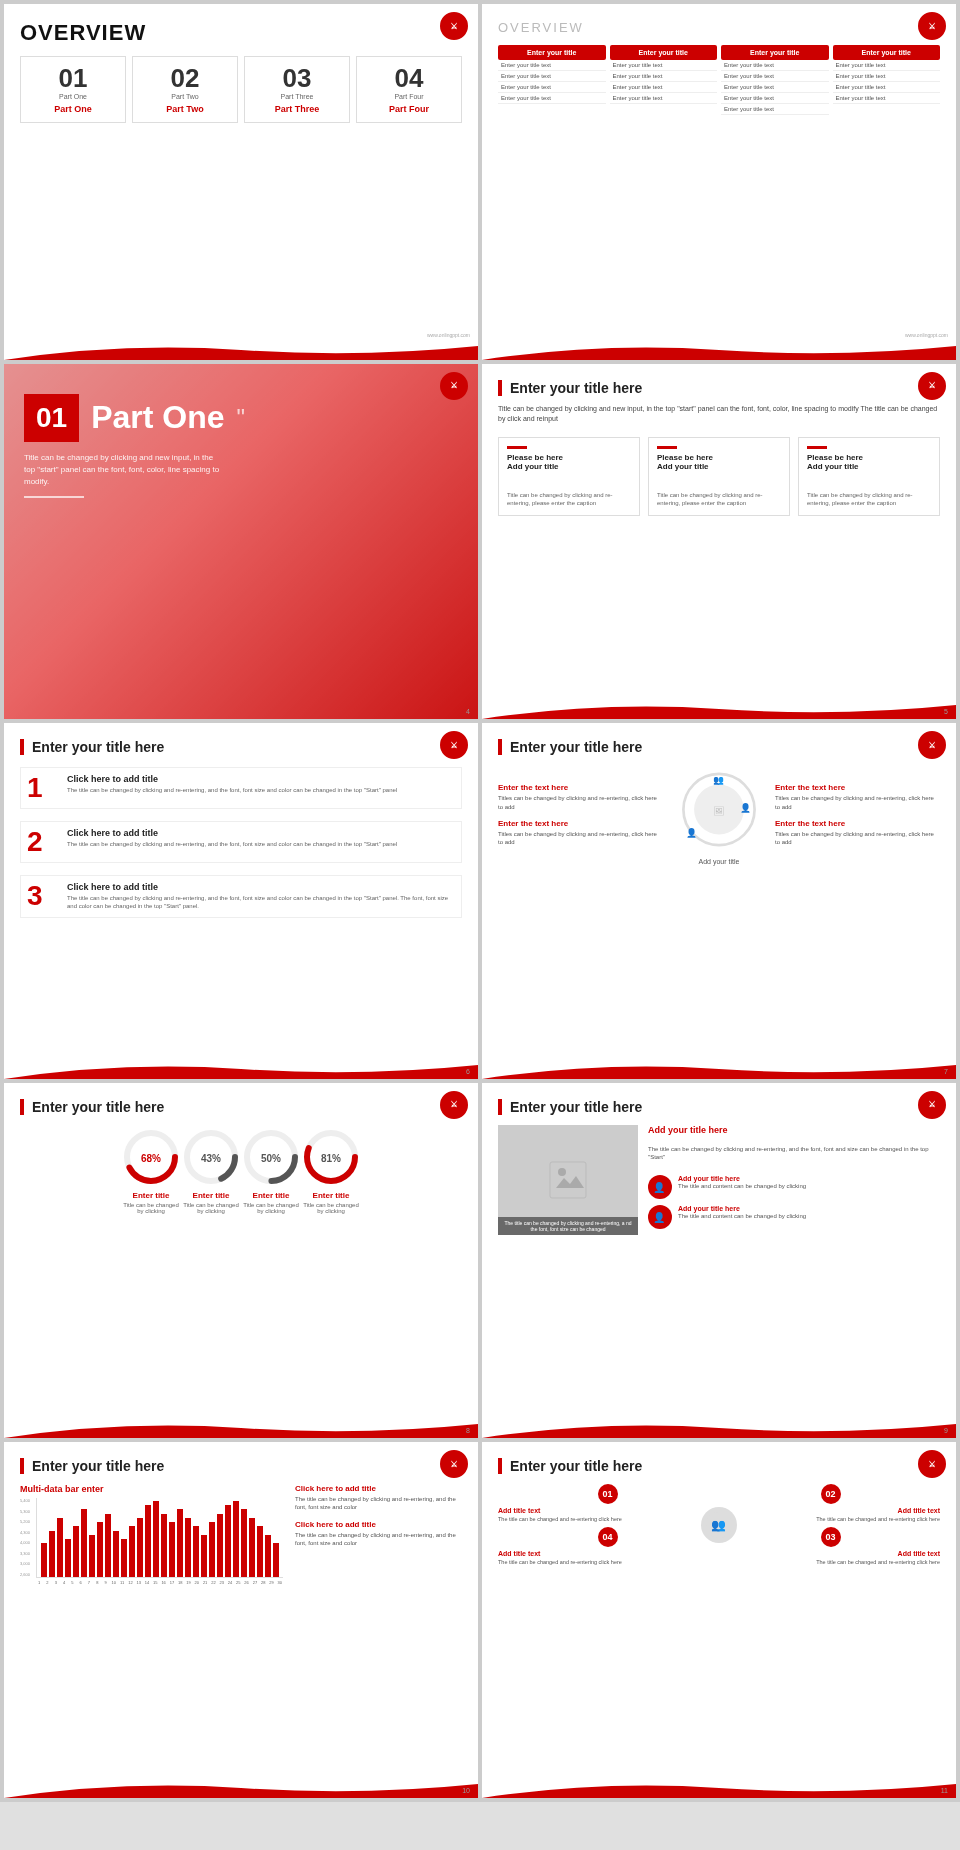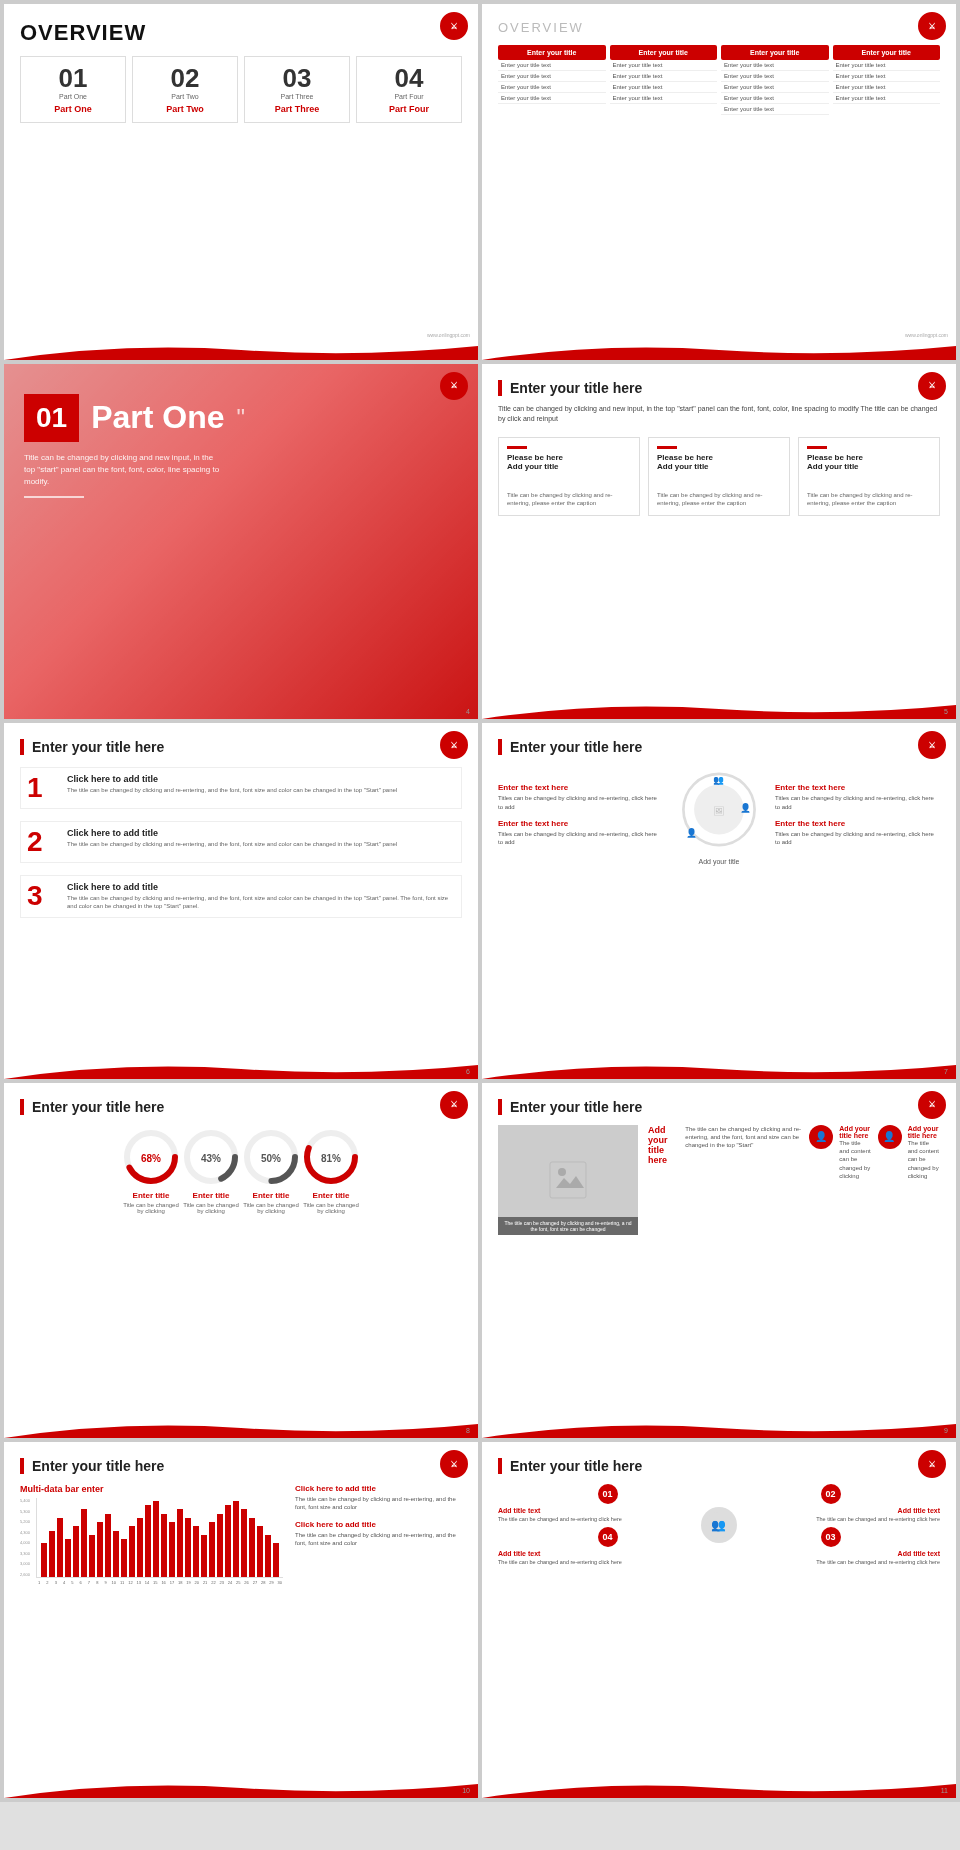--- a/index.html
+++ b/index.html
@@ -349,21 +349,21 @@
       left: 0; right: 0;
       background: rgba(80,80,80,0.8);
       color: white;
       font-size: 5px;
       padding: 3px;
       text-align: center;
     }
     .slide-8 .profiles {
       flex: 1;
       display: flex;
-      flex-direction: row;
+      flex-direction: column;
       gap: 6px;
     }
     .slide-8 .profile-title-main {
       font-size: 9px;
       font-weight: 700;
       color: #cc0000;
       margin-bottom: 4px;
     }
     .slide-8 .profile-desc-main {
       font-size: 6px;

